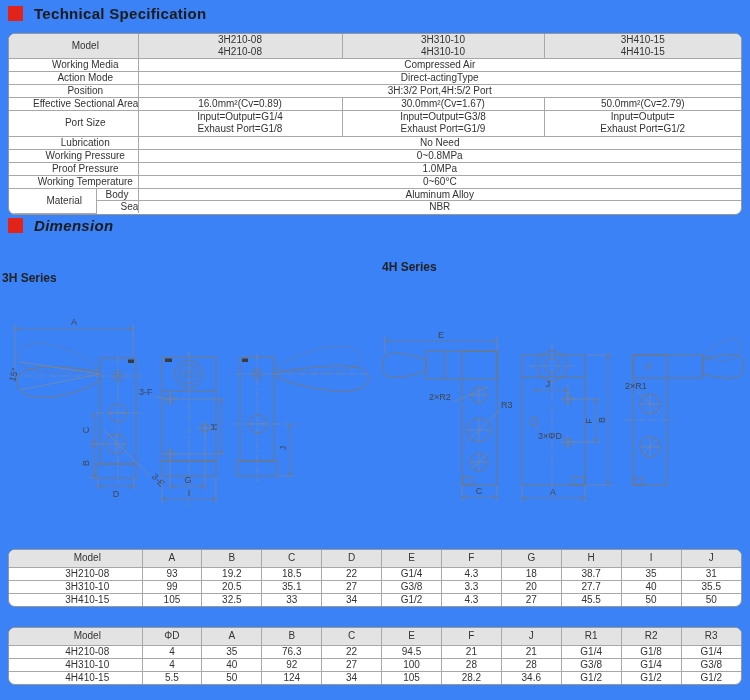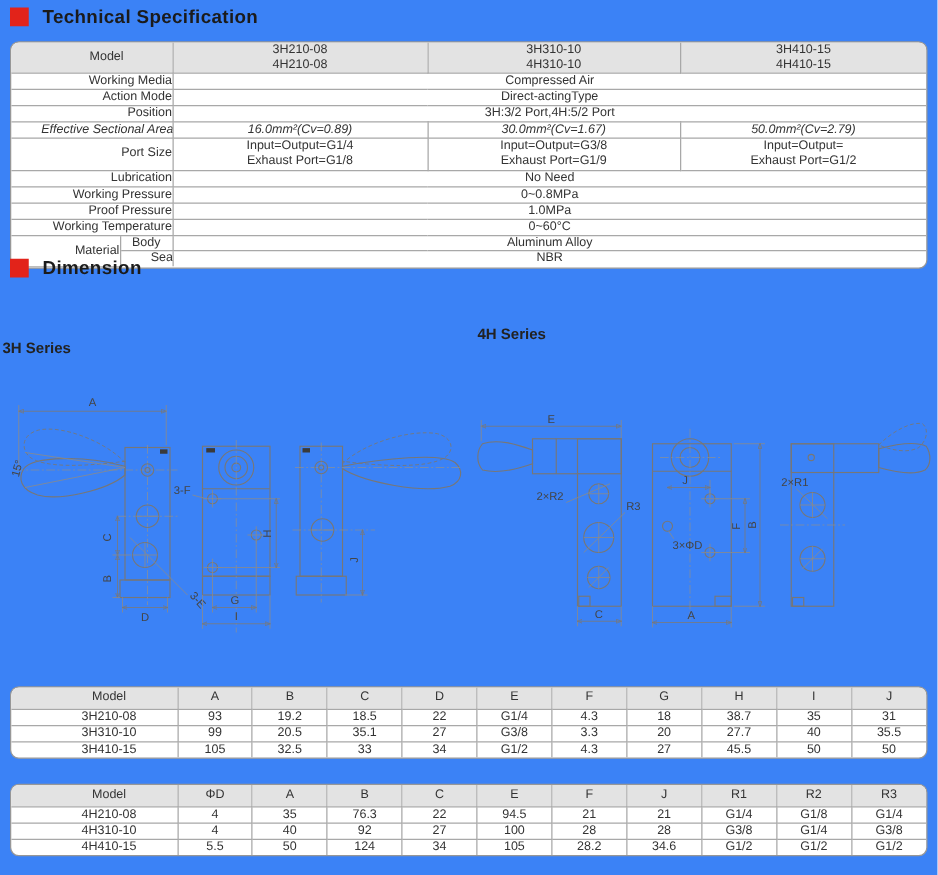--- a/index.html
+++ b/index.html
@@ -10,21 +10,21 @@
   .sec-title{font-size:15px;font-weight:bold;color:#1b1b1b;letter-spacing:.3px;}
   .twrap{position:absolute;left:8px;width:734px;border:1px solid #979797;border-radius:7px;
          overflow:hidden;background:#fff;box-sizing:border-box;}
   table{border-collapse:collapse;width:100%;font-size:10px;color:#333;table-layout:fixed;}
   td{border:1px solid #a8a8a8;text-align:center;padding:0;line-height:1.18;overflow:hidden;white-space:nowrap;}
   tr:first-child>td{border-top:none;}
   tr:last-child>td{border-bottom:none;}
   td:first-child{border-left:none;padding-left:24px;}
   td:last-child{border-right:none;}
   .hdr td{background:#e3e3e3;}
-  .lbl{text-align:right;padding-left:13px;}
+  .lbl{text-align:center;padding-left:13px;}
   .series{position:absolute;font-size:12px;font-weight:bold;color:#222;}
   .draw{position:absolute;}
   svg line,svg path,svg rect,svg circle{stroke:#777;fill:none;stroke-width:.9;}
   svg .thin{stroke:#8a8a8a;stroke-width:.65;}
   svg .dim{stroke:#7a7a7a;stroke-width:.65;}
   svg .cl{stroke:#909090;stroke-width:.55;stroke-dasharray:7 2 1.5 2;}
   svg .dash{stroke-dasharray:3 2;stroke-width:.7;}
   svg .blk{fill:#3a3a3a;stroke:none;}
   svg text{fill:#444;font-size:9px;stroke:none;font-family:"Liberation Sans",sans-serif;}
 </style>
@@ -68,21 +68,21 @@
         <td colspan="3">Compressed Air</td>
       </tr>
       <tr style="height:13px;">
         <td colspan="2" class="lbl">Action Mode</td>
         <td colspan="3">Direct-actingType</td>
       </tr>
       <tr style="height:13px;">
         <td colspan="2" class="lbl">Position</td>
         <td colspan="3">3H:3/2 Port,4H:5/2 Port</td>
       </tr>
-      <tr style="height:13px;font-style:italic;">
+      <tr style="height:13px;">
         <td colspan="2" class="lbl">Effective Sectional Area</td>
         <td>16.0mm²(Cv=0.89)</td>
         <td>30.0mm²(Cv=1.67)</td>
         <td>50.0mm²(Cv=2.79)</td>
       </tr>
       <tr style="height:26px;">
         <td colspan="2" class="lbl">Port Size</td>
         <td>
           <div>Input=Output=G1/4</div>
           <div>Exhaust Port=G1/8</div>
@@ -118,21 +118,21 @@
         <td colspan="3">Aluminum Alloy</td>
       </tr>
       <tr style="height:11px;">
         <td>Seal</td>
         <td colspan="3">NBR</td>
       </tr>
     </tbody>
       </table>
   </div>
 
-  <div class="sec" style="top:206px;">
+  <div class="sec" style="top:217px;font-style:italic;">
     <span class="red-sq"></span>
     <span class="sec-title">Dimension</span>
   </div>
 
   <div class="series" style="left:2px;top:271px;">3H Series</div>
   <div class="series" style="left:382px;top:260px;">4H Series</div>
 
   <svg class="draw" style="left:8px;top:296px;" width="372" height="245" viewBox="0 0 372 245">
     <defs>
       <marker id="ar3" markerWidth="7" markerHeight="6" refX="6" refY="3" orient="auto-start-reverse">

